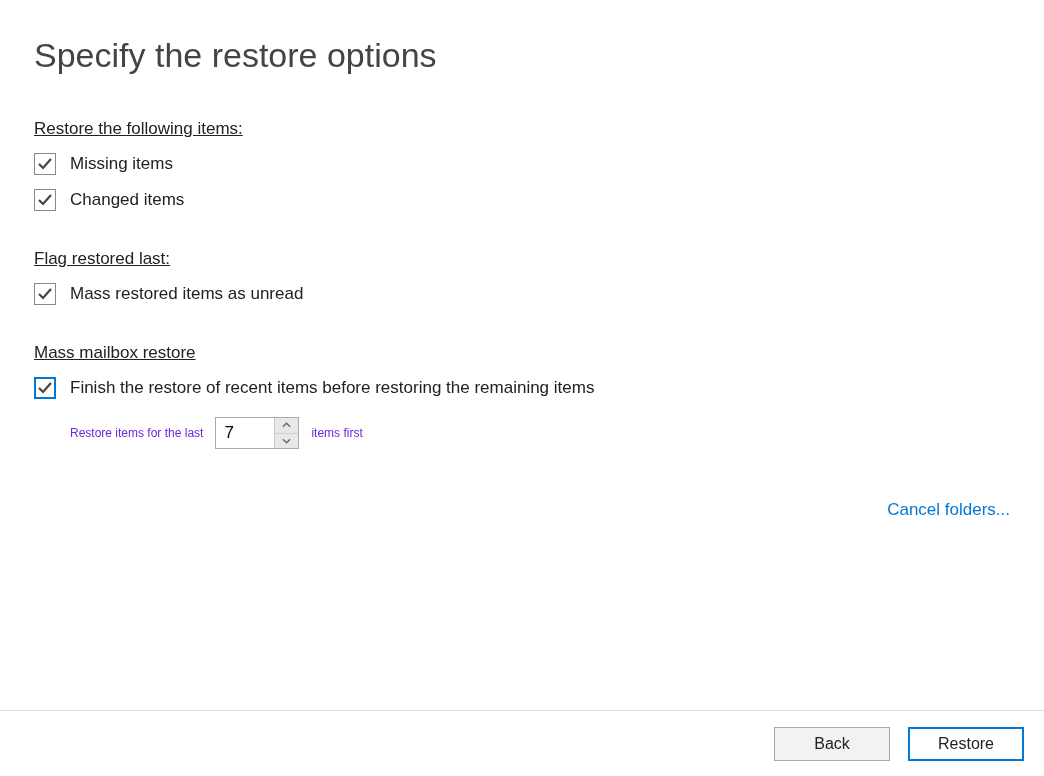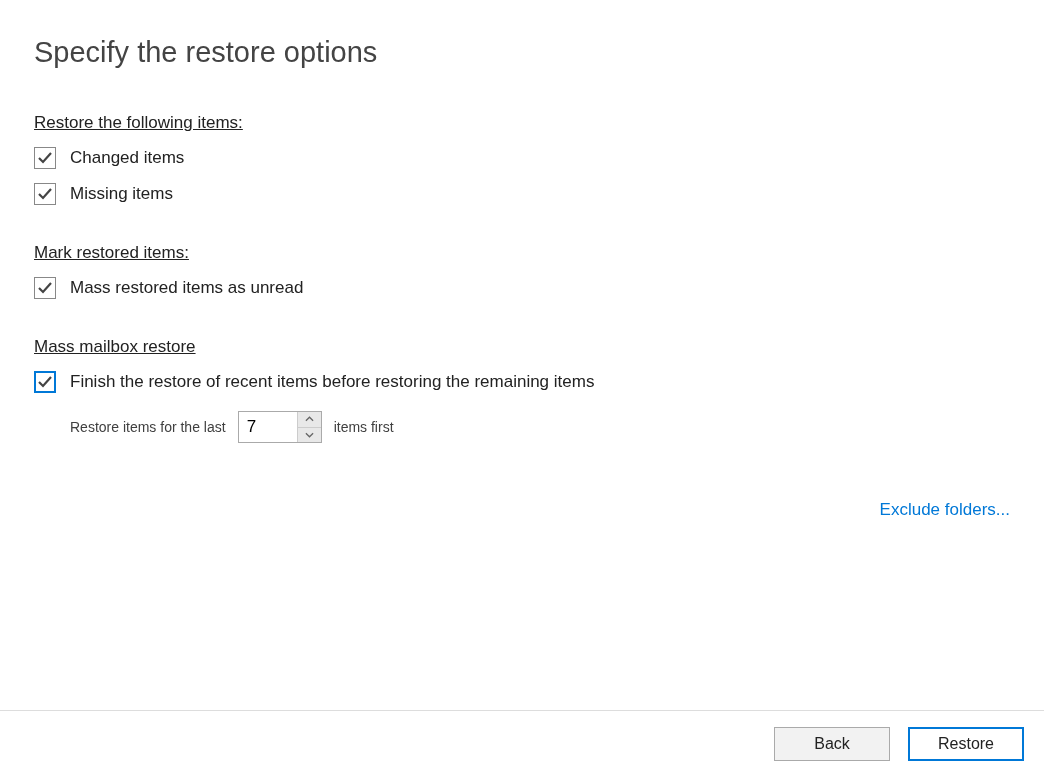--- a/index.html
+++ b/index.html
@@ -12,21 +12,21 @@
       background: #ffffff;
       width: 1044px;
       height: 776px;
       position: relative;
       color: #222;
     }
     .content {
       padding: 36px 34px 0 34px;
     }
     .page-title {
-      font-size: 29px;
+      font-size: 34px;
       font-weight: 400;
       color: #444;
       margin-bottom: 44px;
     }
     .section-label {
       font-size: 17px;
       color: #222;
       margin-bottom: 14px;
       text-decoration: underline;
     }
@@ -60,22 +60,22 @@
       font-size: 17px;
       color: #222;
     }
     .sub-row {
       display: flex;
       align-items: center;
       margin-left: 36px;
       margin-top: 18px;
     }
     .sub-text {
-      font-size: 14px;
-      color: #404040;
+      font-size: 12px;
+      color: #6d28d9;
     }
     .number-input-wrap {
       display: flex;
       align-items: stretch;
       border: 1px solid #aaa;
       height: 32px;
       margin: 0 12px;
     }
     .number-input {
       width: 58px;
@@ -153,35 +153,35 @@
 
   <div class="section">
     <div class="section-label">Restore the following items:</div>
 
     <div class="checkbox-row">
       <div class="checkbox">
         <svg viewBox="0 0 14 14">
             <path d="M1 7 L5 11 L13 2" stroke="#444" stroke-width="2.2" fill="none"></path>
           </svg>
       </div>
+      <span class="checkbox-label">Missing items</span>
+    </div>
+
+    <div class="checkbox-row">
+      <div class="checkbox">
+        <svg viewBox="0 0 14 14">
+            <path d="M1 7 L5 11 L13 2" stroke="#444" stroke-width="2.2" fill="none"></path>
+          </svg>
+      </div>
       <span class="checkbox-label">Changed items</span>
     </div>
-
-    <div class="checkbox-row">
-      <div class="checkbox">
-        <svg viewBox="0 0 14 14">
-            <path d="M1 7 L5 11 L13 2" stroke="#444" stroke-width="2.2" fill="none"></path>
-          </svg>
-      </div>
-      <span class="checkbox-label">Missing items</span>
-    </div>
   </div>
 
   <div class="section">
-    <div class="section-label">Mark restored items:</div>
+    <div class="section-label">Flag restored last:</div>
 
     <div class="checkbox-row">
       <div class="checkbox">
         <svg viewBox="0 0 14 14">
             <path d="M1 7 L5 11 L13 2" stroke="#444" stroke-width="2.2" fill="none"></path>
           </svg>
       </div>
       <span class="checkbox-label">Mass restored items as unread</span>
     </div>
   </div>
@@ -213,18 +213,18 @@
                 <path d="M1 1 L5 5 L9 1" stroke="#666" stroke-width="1.4" fill="none"></path>
               </svg>
           </button>
         </div>
       </div>
       <span class="sub-text">items first</span>
     </div>
   </div>
 </div>
 
-<a class="exclude-link">Exclude folders...</a>
+<a class="exclude-link">Cancel folders...</a>
 
 <div class="footer">
   <button class="btn">Back</button>
   <button class="btn primary">Restore</button>
 </div>
 
 </body></html>

